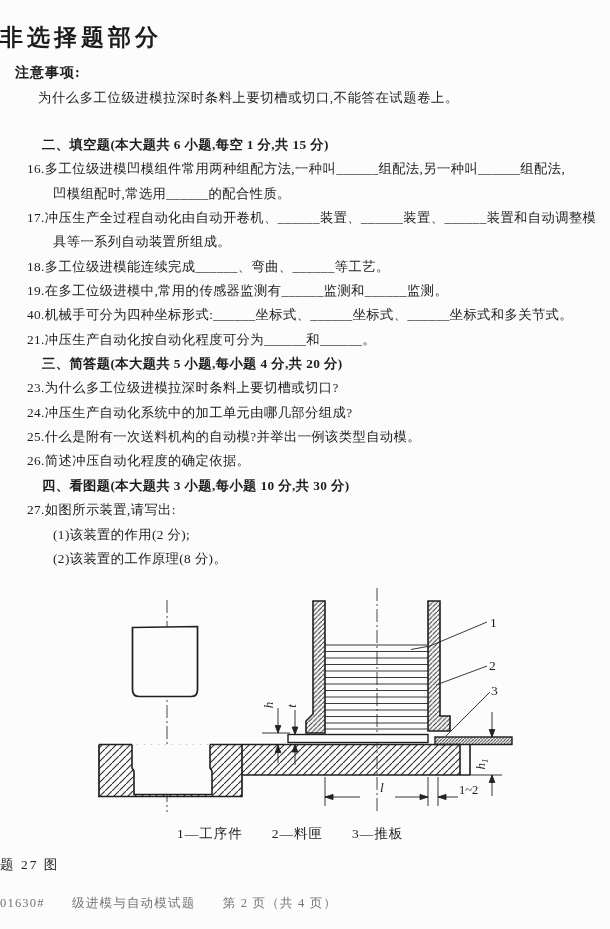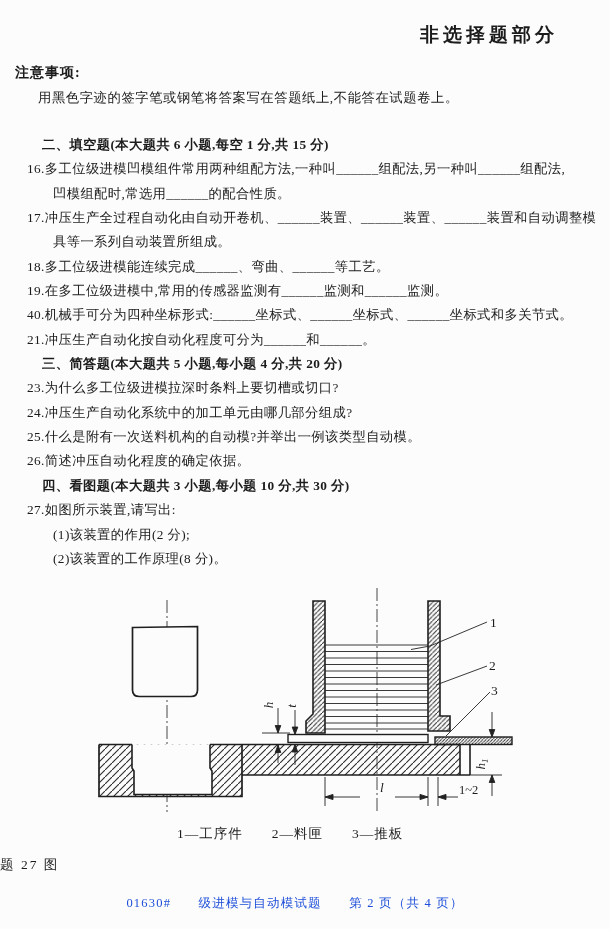--- a/index.html
+++ b/index.html
@@ -4,48 +4,48 @@
 <style>
   html,body{margin:0;padding:0;}
   body{
     width:610px;height:929px;position:relative;
     background:#fcfcfc;color:#1c1c1c;
     font-family:"Liberation Serif","DejaVu Serif",serif;
     overflow:hidden;
   }
   .abs{position:absolute;}
   #page-title{
-    top:22px;left:0;width:558px;text-align:right;
-    font-size:19px;font-weight:bold;letter-spacing:4px;
+    top:22px;left:0;width:558px;text-align:left;
+    font-size:23px;font-weight:bold;letter-spacing:4px;
   }
   #notice-heading{top:64px;left:15px;font-size:14px;font-weight:bold;letter-spacing:1px;}
   #notice-body{top:89px;left:38px;font-size:13.3px;letter-spacing:0.6px;}
   #questions{top:133px;left:0;width:610px;margin-left:27px;}
   .qline{
     font-size:13.3px;line-height:24.35px;height:24.35px;
     white-space:nowrap;letter-spacing:0.4px;
   }
   .qline.section{padding-left:15px;font-weight:bold;}
   .qline.item{}
   .qline.cont,.qline.sub{padding-left:26px;}
   #figure-wrap{top:585px;left:0;width:610px;height:275px;}
   #figure-caption{top:825px;left:177px;font-size:13.5px;letter-spacing:1px;}
   #figure-title{top:856px;left:0;width:545px;text-align:left;font-size:13.5px;letter-spacing:2px;}
   #page-footer{
-    top:895px;left:0;width:590px;text-align:center;
-    font-size:12.5px;letter-spacing:1.2px;color:#1d4ed8;
+    top:895px;left:0;width:590px;
+    font-size:12.5px;letter-spacing:1.2px;color:#737373;
   }
   svg text{font-family:"Liberation Serif","DejaVu Serif",serif;}
 </style>
 </head>
 <body>
 
 <div class="abs" id="page-title">非选择题部分</div>
 <div class="abs" id="notice-heading">注意事项:</div>
-<div class="abs" id="notice-body">用黑色字迹的签字笔或钢笔将答案写在答题纸上,不能答在试题卷上。</div>
+<div class="abs" id="notice-body">为什么多工位级进模拉深时条料上要切槽或切口,不能答在试题卷上。</div>
 
 <div class="abs" id="questions">
     <div class="qline section">二、填空题(本大题共 6 小题,每空 1 分,共 15 分)</div>
     <div class="qline item">16.多工位级进模凹模组件常用两种组配方法,一种叫______组配法,另一种叫______组配法,</div>
     <div class="qline cont">凹模组配时,常选用______的配合性质。</div>
     <div class="qline item">17.冲压生产全过程自动化由自动开卷机、______装置、______装置、______装置和自动调整模</div>
     <div class="qline cont">具等一系列自动装置所组成。</div>
     <div class="qline item">18.多工位级进模能连续完成______、弯曲、______等工艺。</div>
     <div class="qline item">19.在多工位级进模中,常用的传感器监测有______监测和______监测。</div>
     <div class="qline item">40.机械手可分为四种坐标形式:______坐标式、______坐标式、______坐标式和多关节式。</div>

